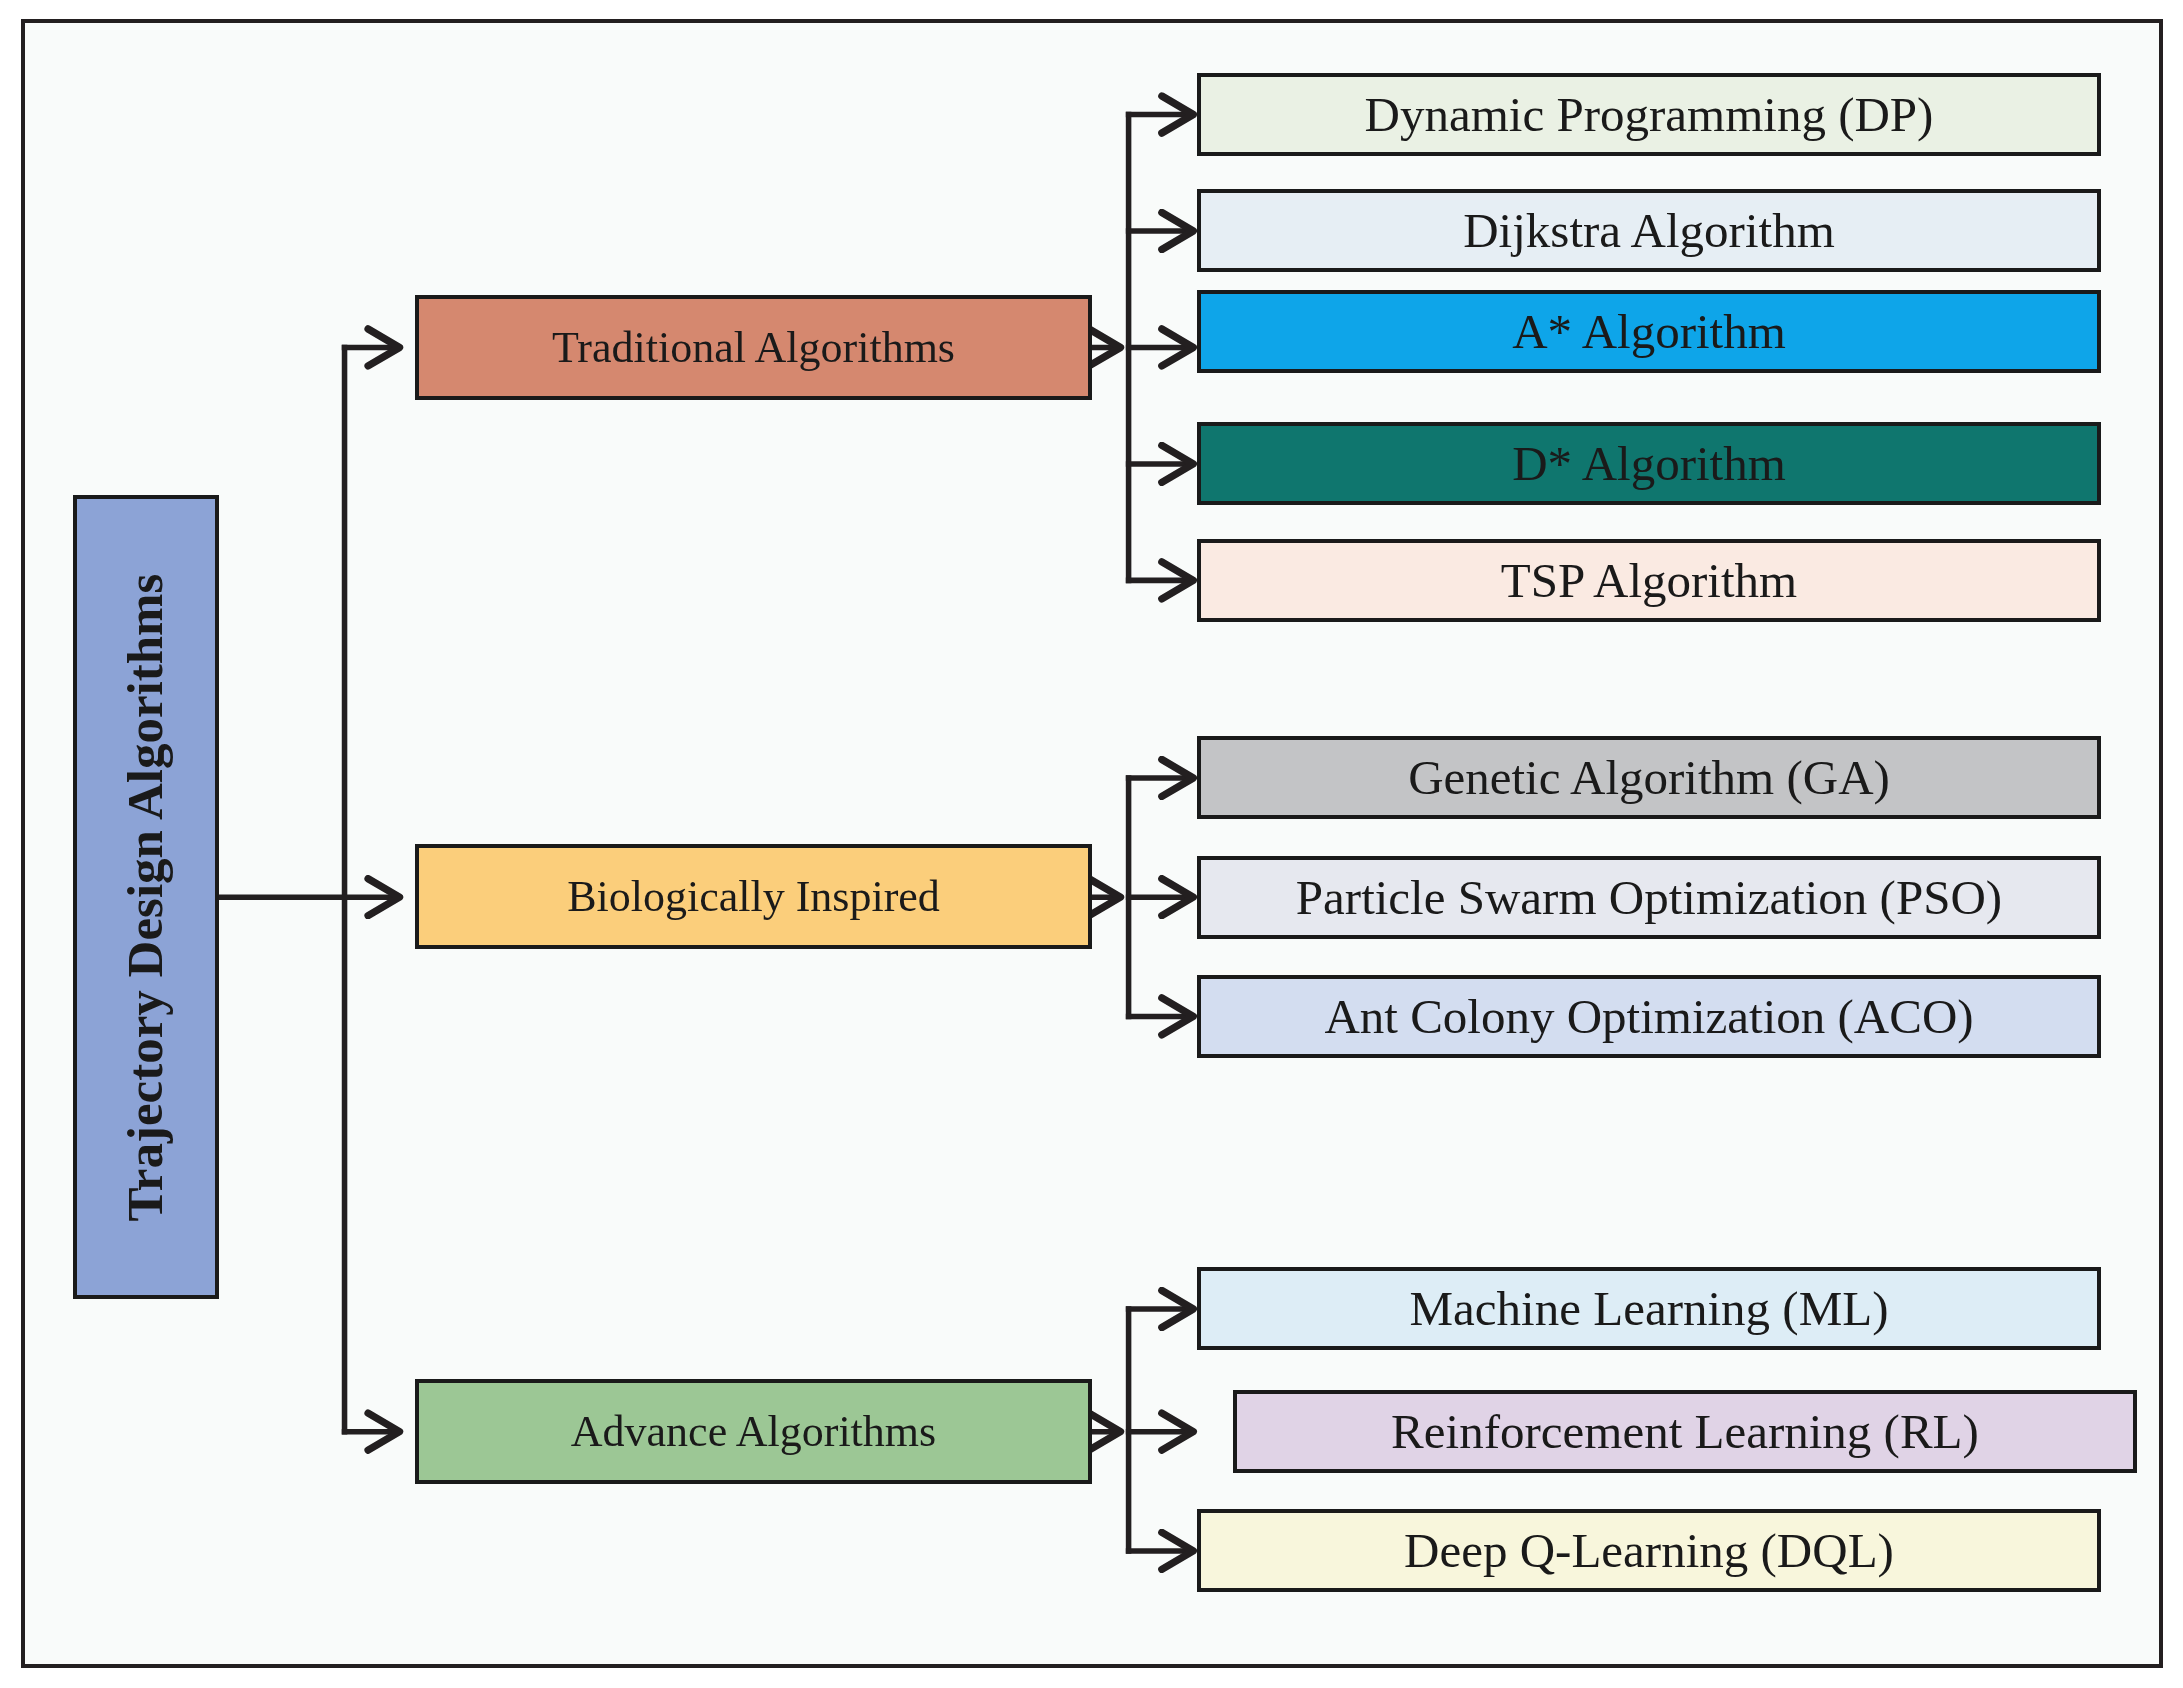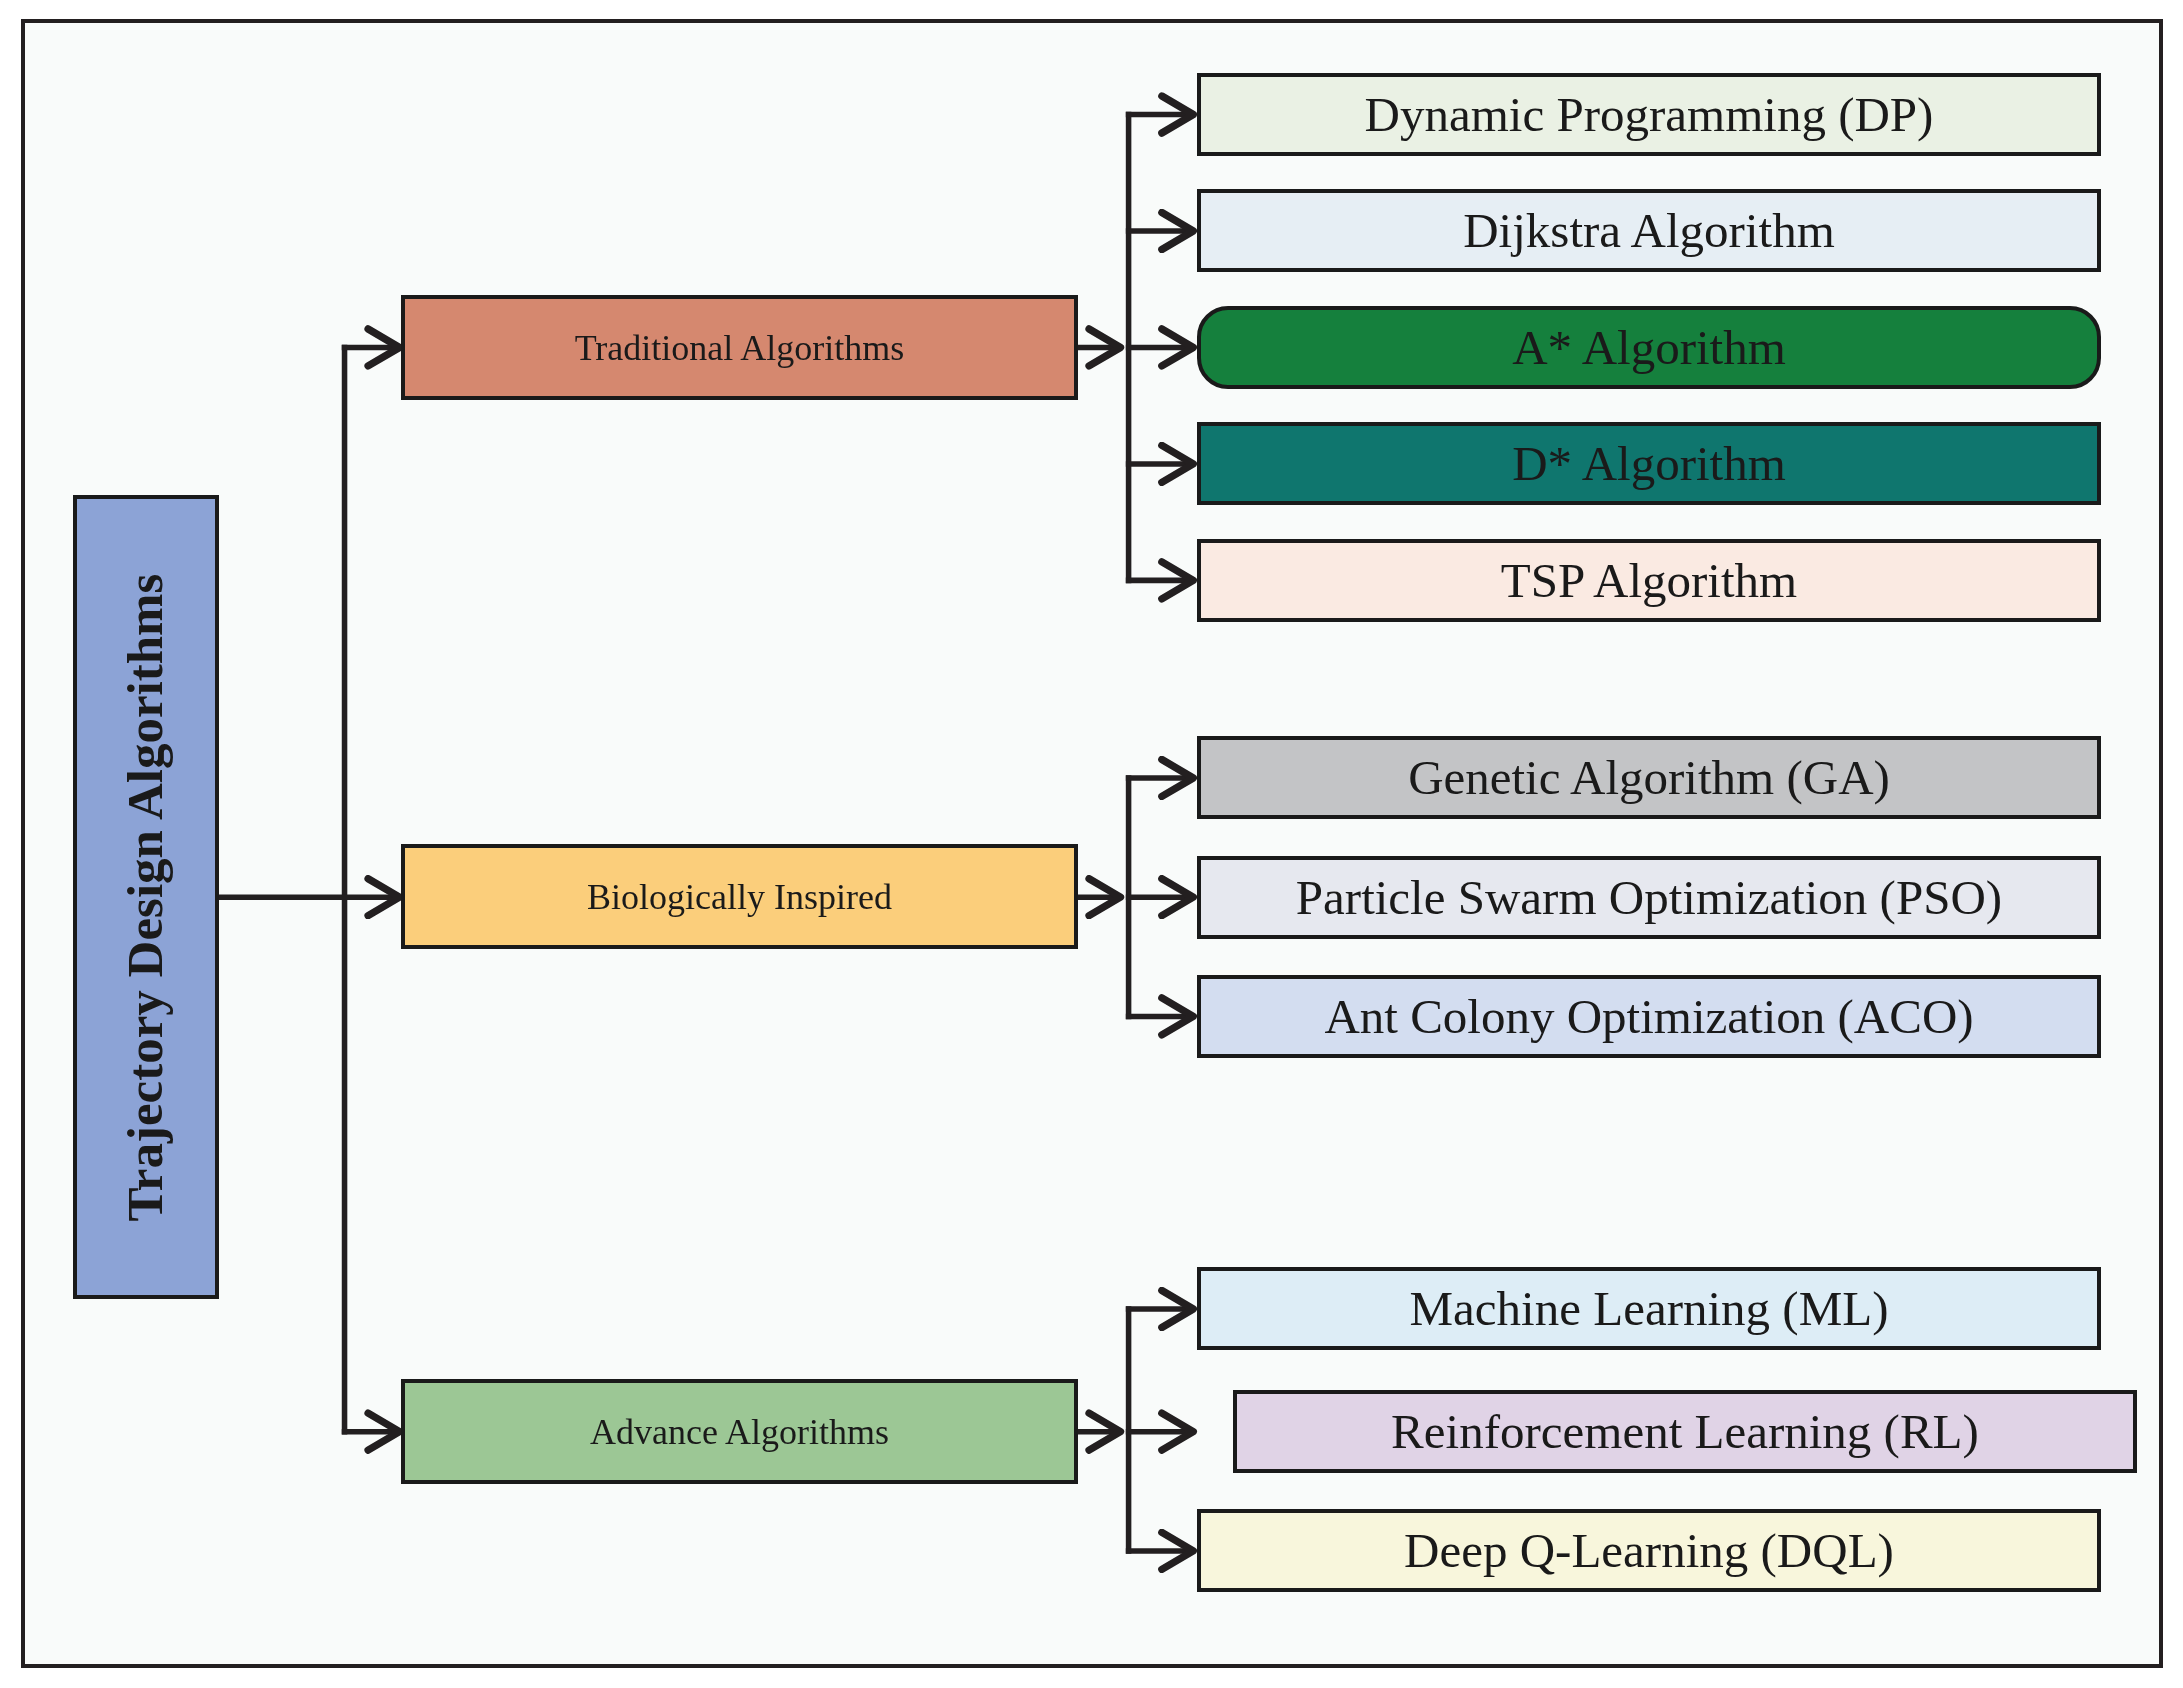--- a/index.html
+++ b/index.html
@@ -19,21 +19,21 @@
   }
   .connectors{position:absolute;left:0;top:0;width:2183px;height:1689px;}
   .box{
     position:absolute;
     box-sizing:border-box;
     border:4.2px solid #1a1a1a;
     display:flex;align-items:center;justify-content:center;
     text-align:center;
   }
   .leaf{left:1197px;width:904px;height:83px;font-size:49px;}
-  .category{left:401px;width:677px;height:105px;font-size:36px;}
+  .category{left:415px;width:677px;height:105px;font-size:44px;}
   .root{left:73px;top:495px;width:146px;height:804px;font-size:51px;font-weight:bold;}
   .root .vlabel{
     display:inline-block;
     transform:rotate(-90deg);
     white-space:nowrap;
   }
   .label{white-space:nowrap;line-height:1;}
 </style>
 </head>
 <body>
@@ -89,21 +89,21 @@
   <div class="box category" style="top: 1379px; background-color: rgb(156, 199, 149);">
     <span class="label">Advance Algorithms</span>
   </div>
 
   <div class="box leaf" style="top: 73px; background-color: rgb(234, 241, 228);">
     <span class="label">Dynamic Programming (DP)</span>
   </div>
   <div class="box leaf" style="top: 189px; background-color: rgb(230, 238, 244);">
     <span class="label">Dijkstra Algorithm</span>
   </div>
-  <div class="box leaf" style="top: 306px; background-color: #15803d; border-radius: 31px;">
+  <div class="box leaf" style="top: 290px; background-color: #0ea5e9;">
     <span class="label">A* Algorithm</span>
   </div>
   <div class="box leaf" style="top: 422px; background-color: #0f766e;">
     <span class="label">D* Algorithm</span>
   </div>
   <div class="box leaf" style="top: 539px; background-color: rgb(250, 234, 226);">
     <span class="label">TSP Algorithm</span>
   </div>
 
   <div class="box leaf" style="top: 736px; background-color: rgb(195, 196, 198);">

